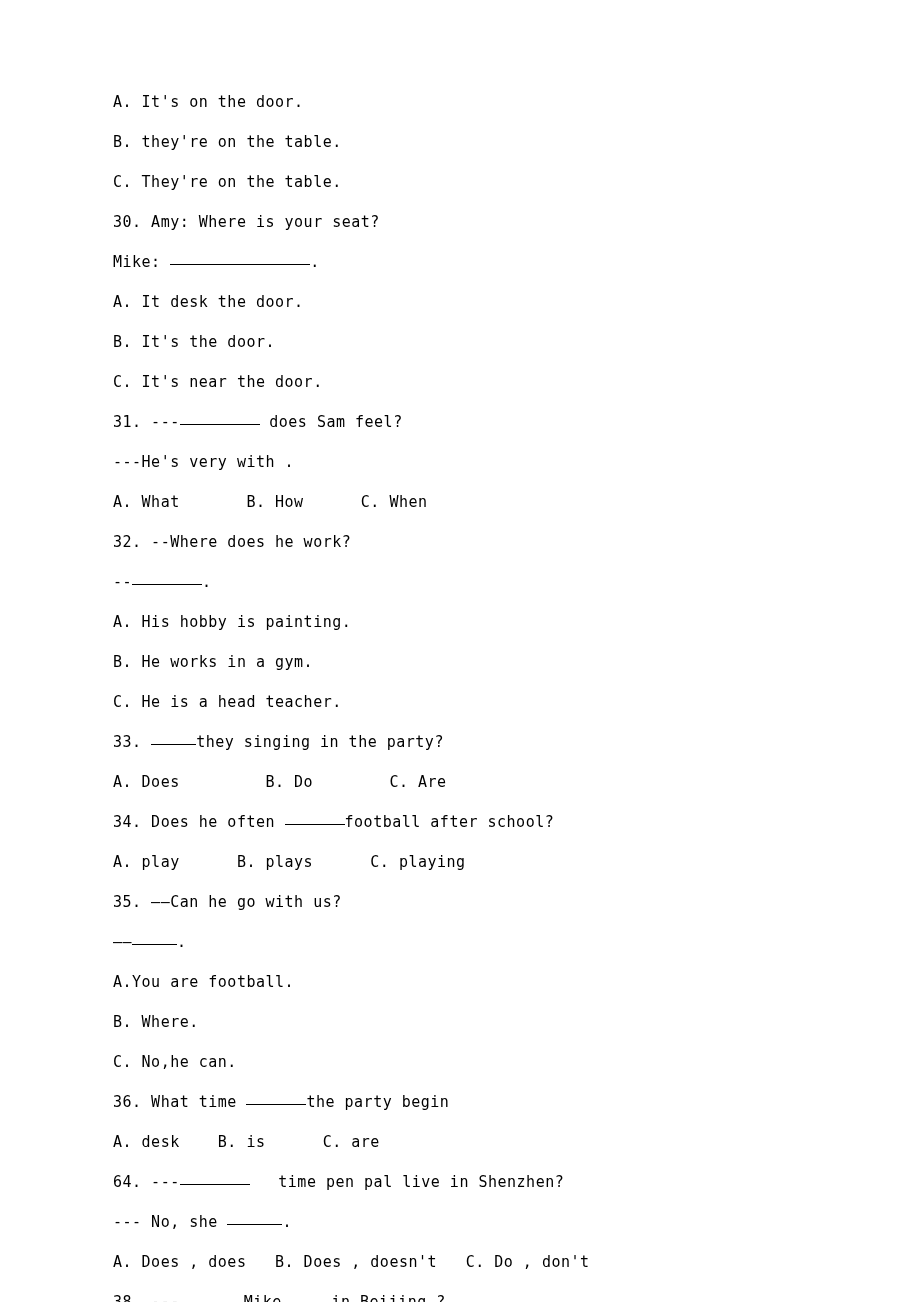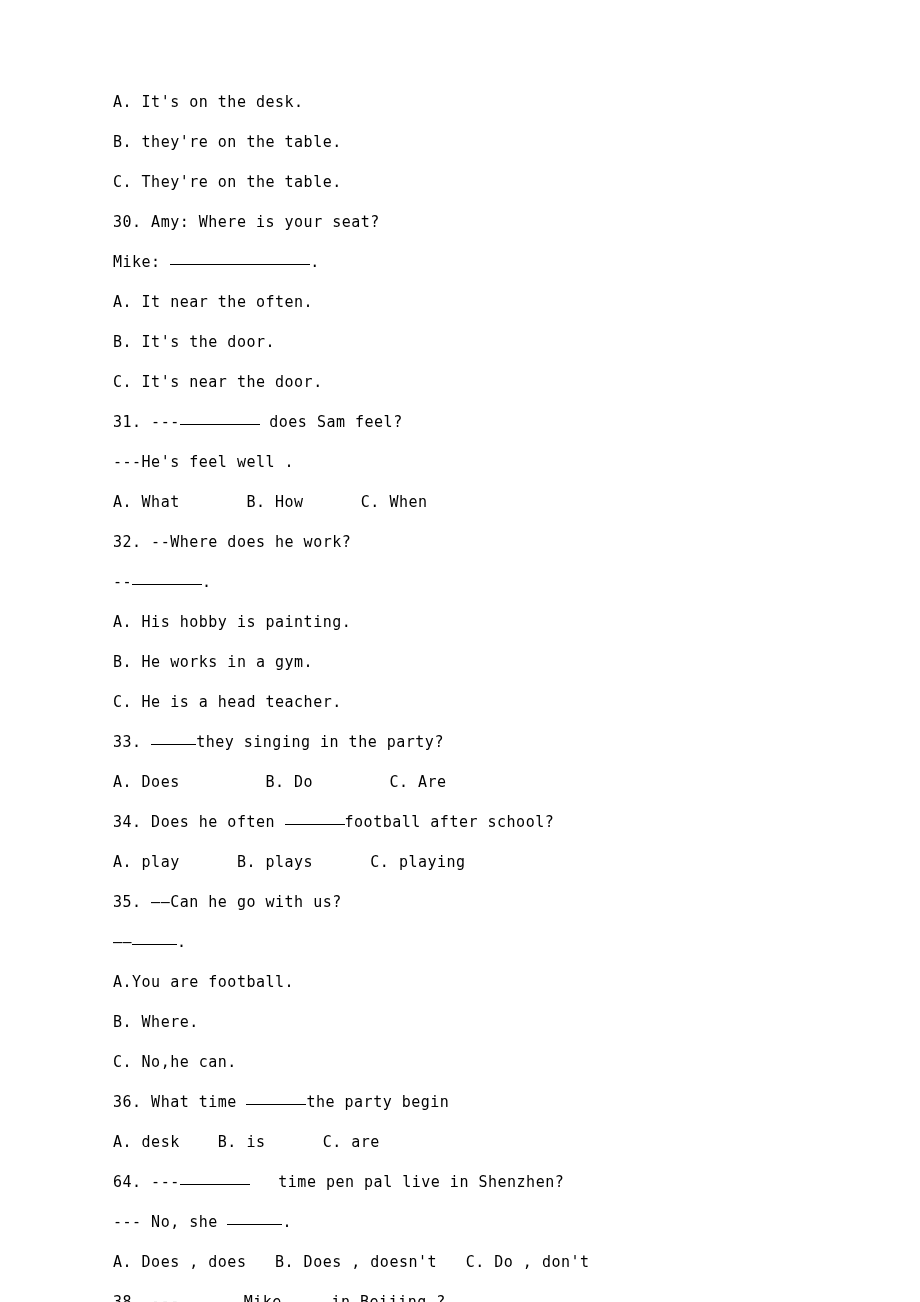--- a/index.html
+++ b/index.html
@@ -31,32 +31,32 @@
   .blank-w45 { width: 45px; }
   .blank-w55 { width: 55px; }
   .blank-w60 { width: 60px; }
   .blank-w40 { width: 40px; }
   .blank-w140 { width: 140px; }
   .dot { letter-spacing: 0; }
 </style>
 </head>
 <body>
 
-<div class="line">A. It's on the desk.</div>
+<div class="line">A. It's on the door.</div>
 <div class="line">B. they're on the table.</div>
 <div class="line">C. They're on the table.</div>
 
 <div class="line">30. Amy: Where is your seat?</div>
 <div class="line"><span>Mike: </span><span class="blank blank-w140"></span><span>.</span></div>
-<div class="line">A. It near the often.</div>
+<div class="line">A. It desk the door.</div>
 <div class="line">B. It's the door.</div>
 <div class="line">C. It's near the door.</div>
 
 <div class="line"><span>31. ---</span><span class="blank blank-w80"></span><span> does Sam feel?</span></div>
-<div class="line">---He's feel well .</div>
+<div class="line">---He's very with .</div>
 <div class="line">A. What       B. How      C. When</div>
 
 <div class="line">32. --Where does he work?</div>
 <div class="line"><span>--</span><span class="blank blank-w70"></span><span class="dot">.</span></div>
 <div class="line">A. His hobby is painting.</div>
 <div class="line">B. He works in a gym.</div>
 <div class="line">C. He is a head teacher.</div>
 
 <div class="line"><span>33. </span><span class="blank blank-w45"></span><span>they singing in the party?</span></div>
 <div class="line">A. Does         B. Do        C. Are</div>

